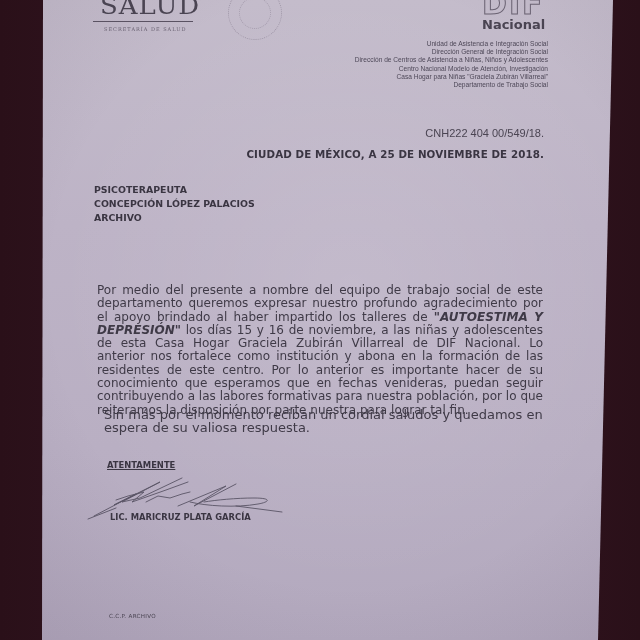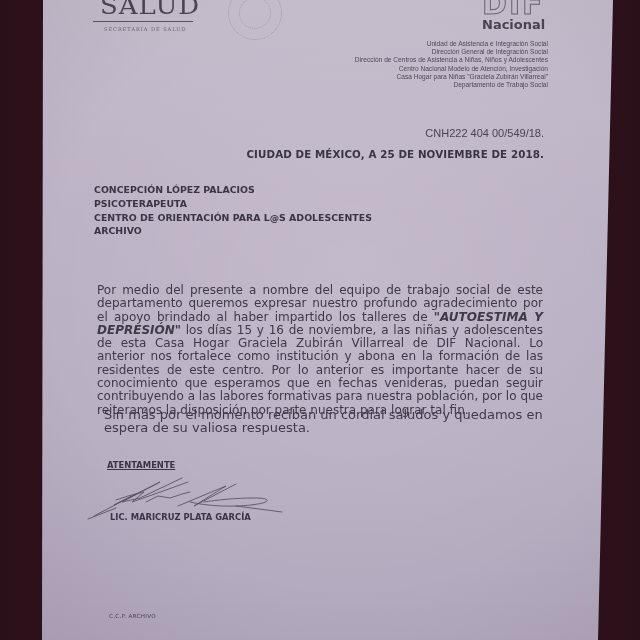--- a/index.html
+++ b/index.html
@@ -241,23 +241,22 @@
   <div>Dirección de Centros de Asistencia a Niñas, Niños y Adolescentes</div>
   <div>Centro Nacional Modelo de Atención, Investigación</div>
   <div>Casa Hogar para Niñas "Graciela Zubirán Villarreal"</div>
   <div>Departamento de Trabajo Social</div>
 </div>
 
 <div class="ref">CNH222 404 00/549/18.</div>
 <div class="date">CIUDAD DE MÉXICO, A 25 DE NOVIEMBRE DE 2018.</div>
 
 <div class="addressee">
+  <div>PSICOTERAPEUTA</div>
   <div>CONCEPCIÓN LÓPEZ PALACIOS</div>
-  <div>PSICOTERAPEUTA</div>
-  <div>CENTRO DE ORIENTACIÓN PARA L@S ADOLESCENTES</div>
   <div>ARCHIVO</div>
 </div>
 
 <div class="body-para"><span>Por medio del presente  a nombre del equipo de trabajo social de este departamento queremos expresar nuestro profundo agradecimiento por el apoyo brindado al haber impartido los talleres de </span><span class="em">"AUTOESTIMA Y DEPRESIÓN"</span><span> los días 15 y 16 de noviembre, a las niñas y adolescentes de esta Casa Hogar Graciela Zubirán Villarreal de DIF Nacional. Lo anterior nos fortalece como institución y abona en la formación de las residentes de este centro. Por lo anterior es importante hacer de su conocimiento que esperamos que en fechas venideras, puedan seguir contribuyendo a las labores formativas para nuestra población, por lo que reiteramos la disposición por parte nuestra para lograr tal fin.</span></div>
 
 <div class="closing">Sin más por el momento reciban un cordial saludos y quedamos en espera de su valiosa respuesta.</div>
 
 <div class="atentamente">ATENTAMENTE</div>
 
 <svg class="signature" viewBox="0 0 210 50">

